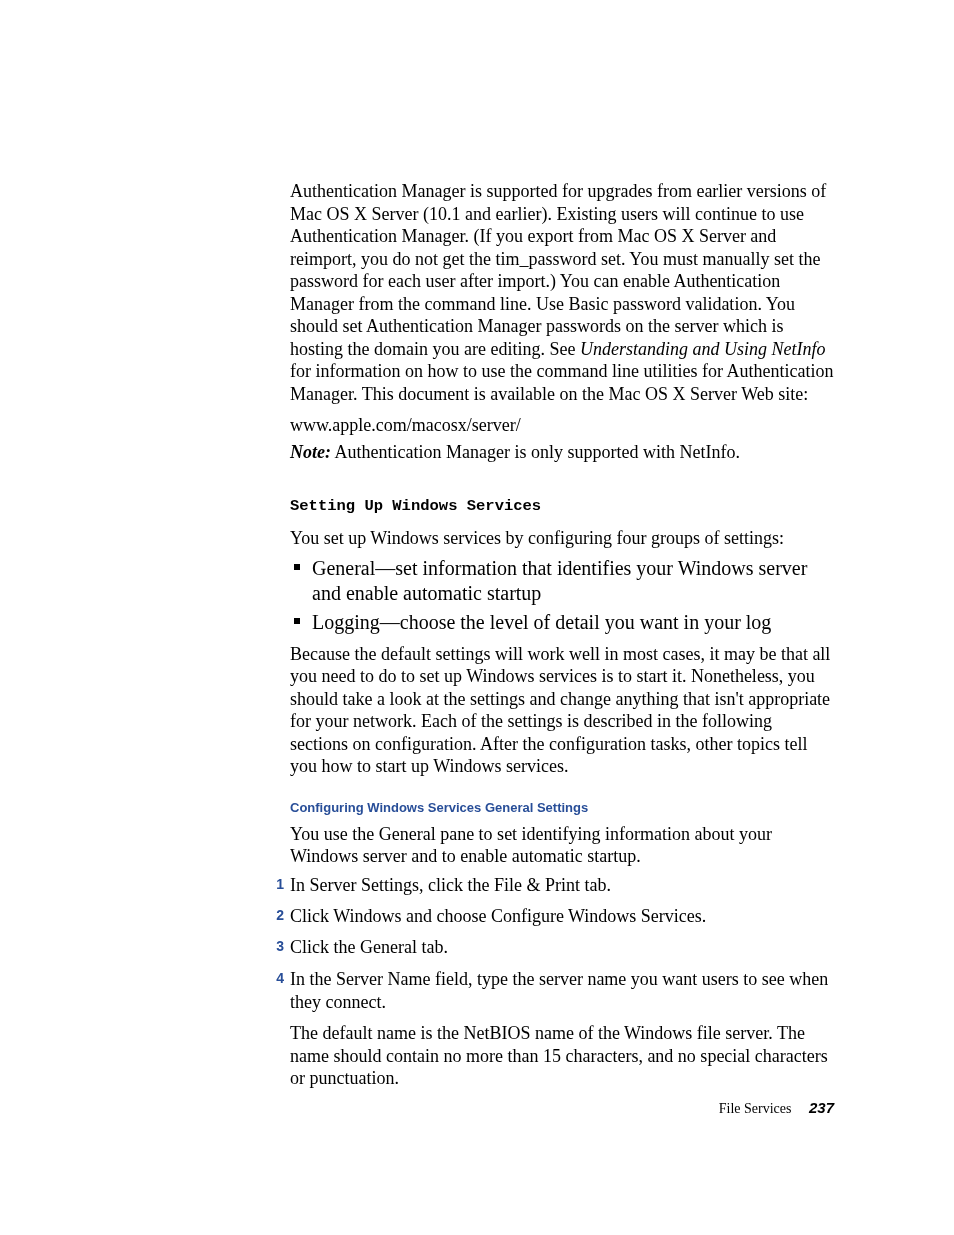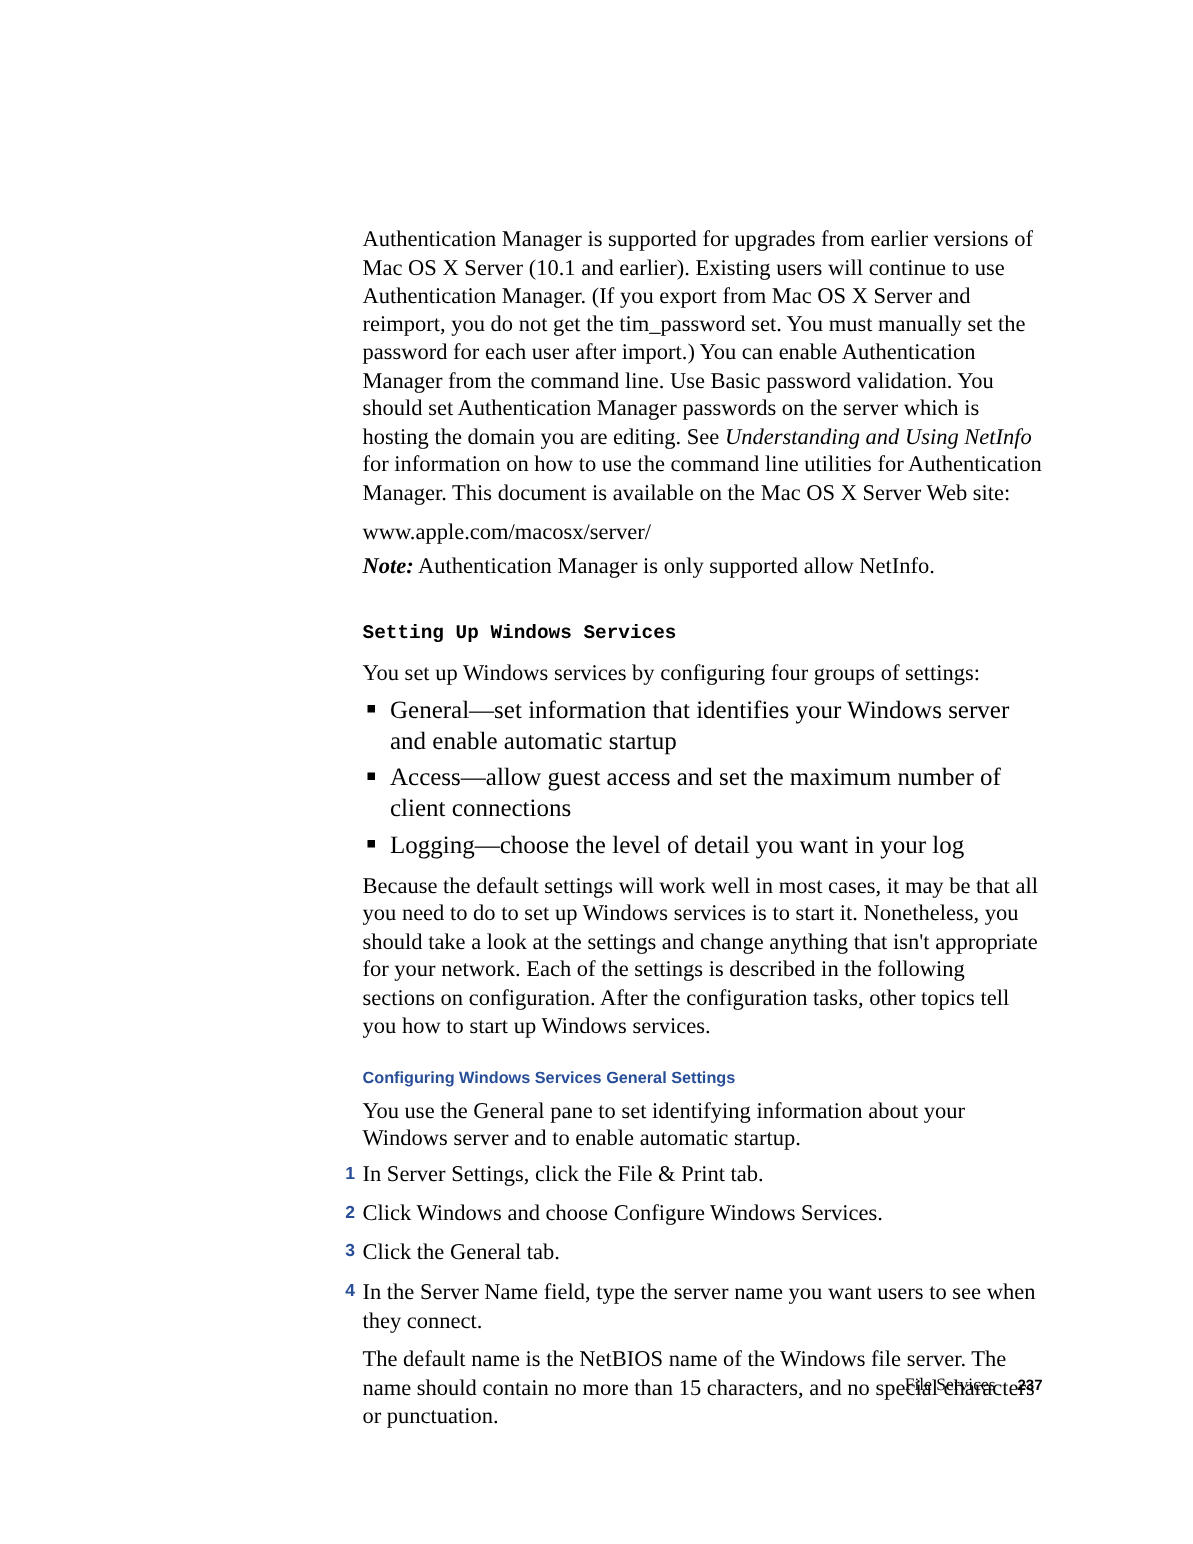--- a/index.html
+++ b/index.html
@@ -112,45 +112,45 @@
     position: absolute;
     bottom: 118px;
     right: 120px;
     font-size: 14px;
     font-family: Garamond, "Times New Roman", serif;
   }
   .footer .label { margin-right: 14px; }
   .footer .pnum {
     font-family: Arial, Helvetica, sans-serif;
     font-weight: bold;
-    font-size: 12px;
+    font-size: 15px;
+    font-style: italic;
   }
 </style>
 </head>
 <body>
 
 <div class="page">
 
   <p class="body-para">
     <span>Authentication Manager is supported for upgrades from earlier versions of Mac OS X Server (10.1 and earlier). Existing users will continue to use Authentication Manager. (If you export from Mac OS X Server and reimport, you do not get the tim_password set. You must manually set the password for each user after import.) You can enable Authentication Manager from the command line. Use Basic password validation. You should set Authentication Manager passwords on the server which is hosting the domain you are editing. See </span><span class="italic">Understanding and Using NetInfo</span><span> for information on how to use the command line utilities for Authentication Manager. This document is available on the Mac OS X Server Web site:</span>
   </p>
 
   <p class="url">www.apple.com/macosx/server/</p>
 
   <p class="note-line">
-    <span class="note-label">Note:</span><span>  Authentication Manager is only supported allow NetInfo.</span>
+    <span class="note-label">Note:</span><span>  Authentication Manager is only supported with NetInfo.</span>
   </p>
 
   <h2 class="sec-heading">Setting Up Windows Services</h2>
 
   <p class="body-para">You set up Windows services by configuring four groups of settings:</p>
 
   <ul class="bullets">
     <li>General—set information that identifies your Windows server and enable automatic startup</li>
-    <li>Access—allow guest access and set the maximum number of client connections</li>
     <li>Logging—choose the level of detail you want in your log</li>
   </ul>
 
   <p class="body-para">Because the default settings will work well in most cases, it may be that all you need to do to set up Windows services is to start it. Nonetheless, you should take a look at the settings and change anything that isn't appropriate for your network. Each of the settings is described in the following sections on configuration. After the configuration tasks, other topics tell you how to start up Windows services.</p>
 
   <h3 class="sub-heading">Configuring Windows Services General Settings</h3>
 
   <p class="body-para">You use the General pane to set identifying information about your Windows server and to enable automatic startup.</p>
 
 

